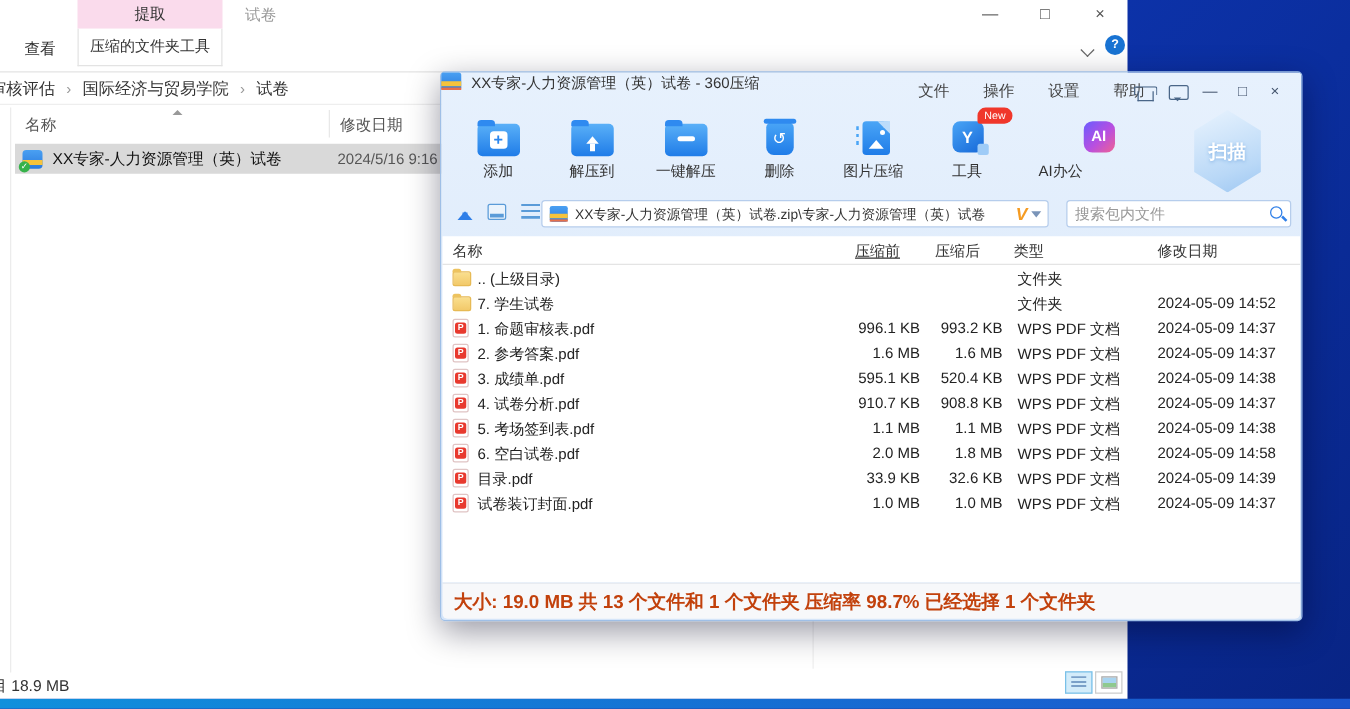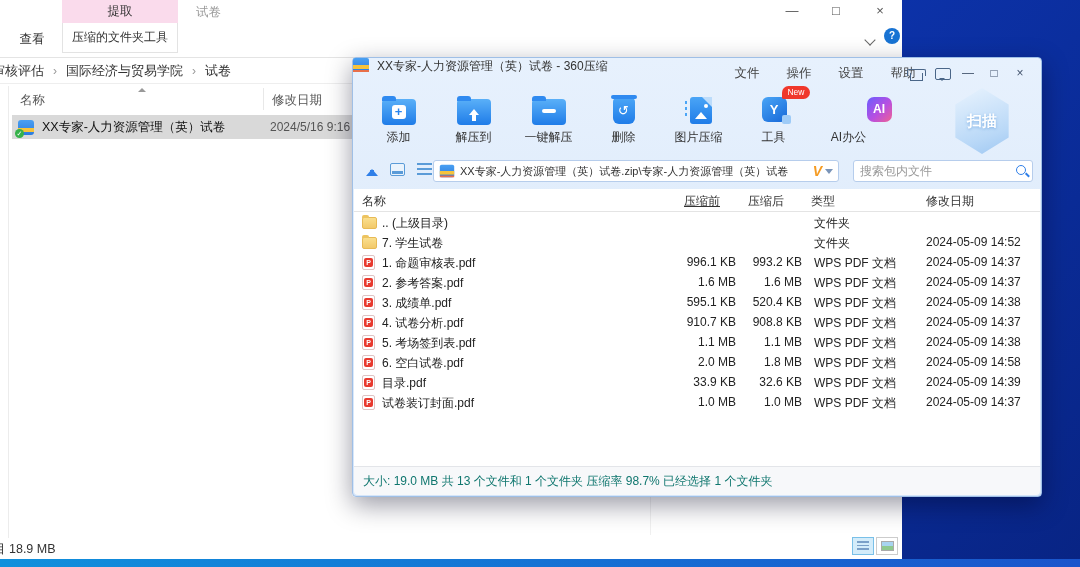--- a/index.html
+++ b/index.html
@@ -178,21 +178,21 @@
     background:linear-gradient(#fadf8e,#f2c96a); border:1px solid #e7ba55; border-radius:2px; position:relative; }
   .ico-folder::before { content:""; position:absolute; left:-1px; top:-3px; width:7px; height:3px;
     background:#edc35f; border-radius:2px 2px 0 0; }
   .ico-pdf { display:block; width:13px; height:15px; background:#fff; border:1px solid #e0c4c4;
     border-radius:2px; position:relative; }
   .ico-pdf::before { content:"P"; position:absolute; left:1px; top:2px; width:9px; height:9px;
     background:#e8392e; color:#fff; font-size:7px; font-weight:bold; text-align:center; line-height:9px;
     border-radius:2px; }
   .z-status { position:absolute; left:1px; right:1px; bottom:1px; height:29px; background:#f7f8fa;
     border-top:1px solid #e3e5e9; border-radius:0 0 4px 4px; line-height:29px; padding-left:9px;
-    font-size:12px; color:#0f766e; white-space:nowrap; overflow:hidden; }
+    font-size:15px; color:#c2410c; white-space:nowrap; overflow:hidden;font-weight:bold; }
 </style>
 </head>
 <body>
 
 <div class="desktop"></div>
 <div class="taskbar"></div>
 
 <div class="explorer">
   <div class="ex-tab-extract">提取</div>
   <div class="ex-ghost">试卷</div>

